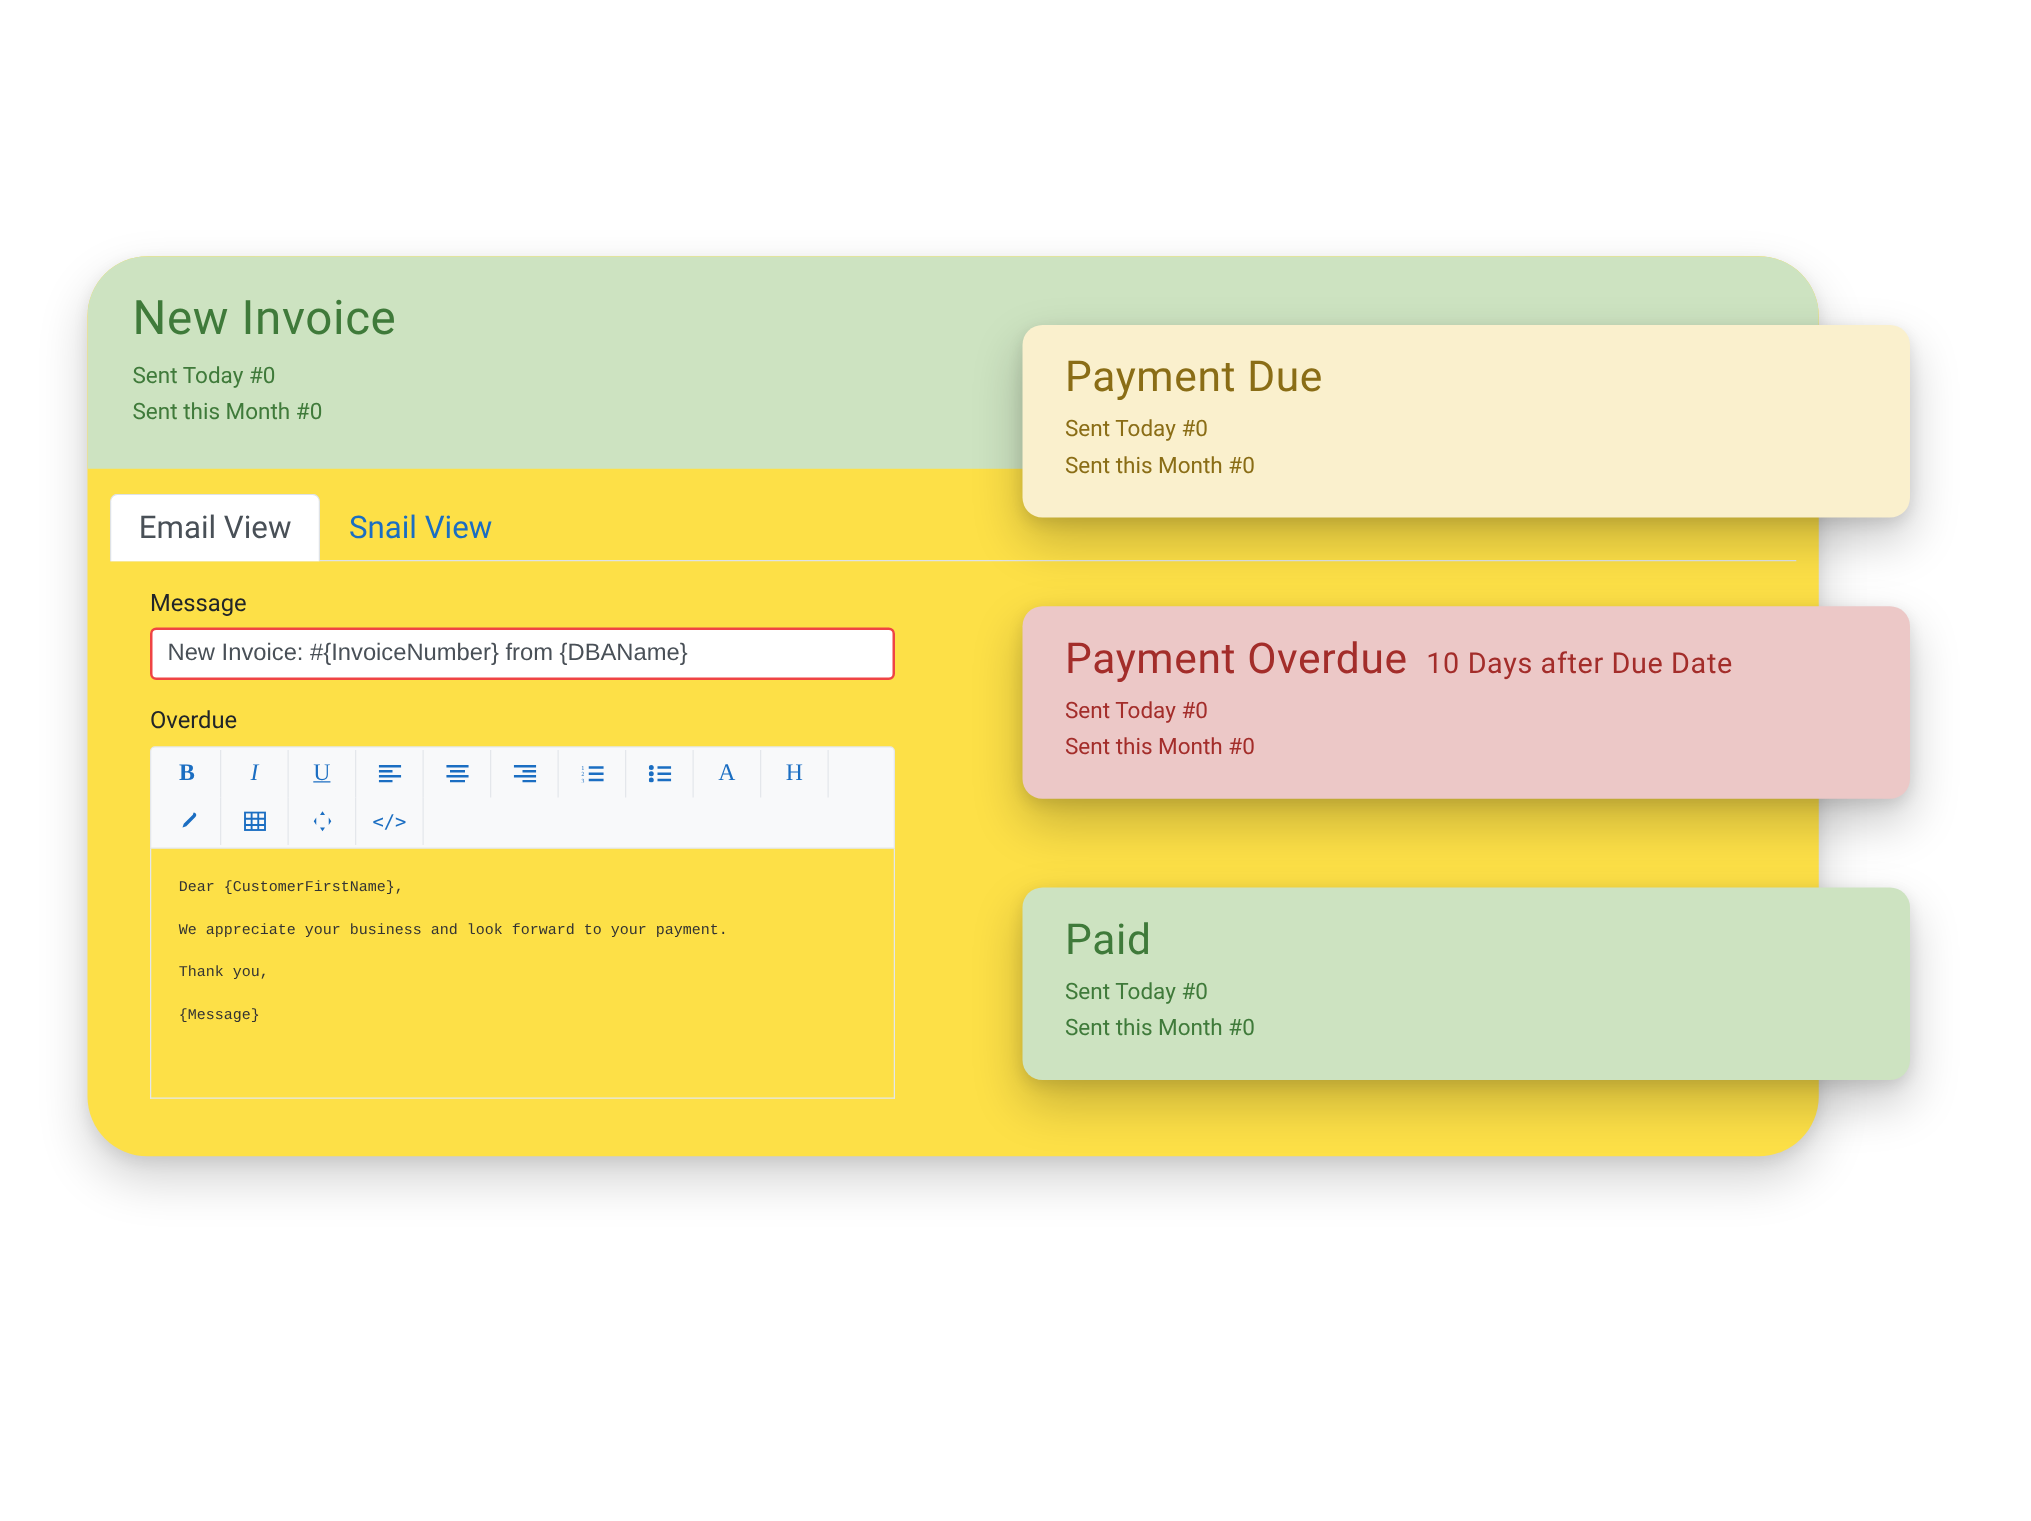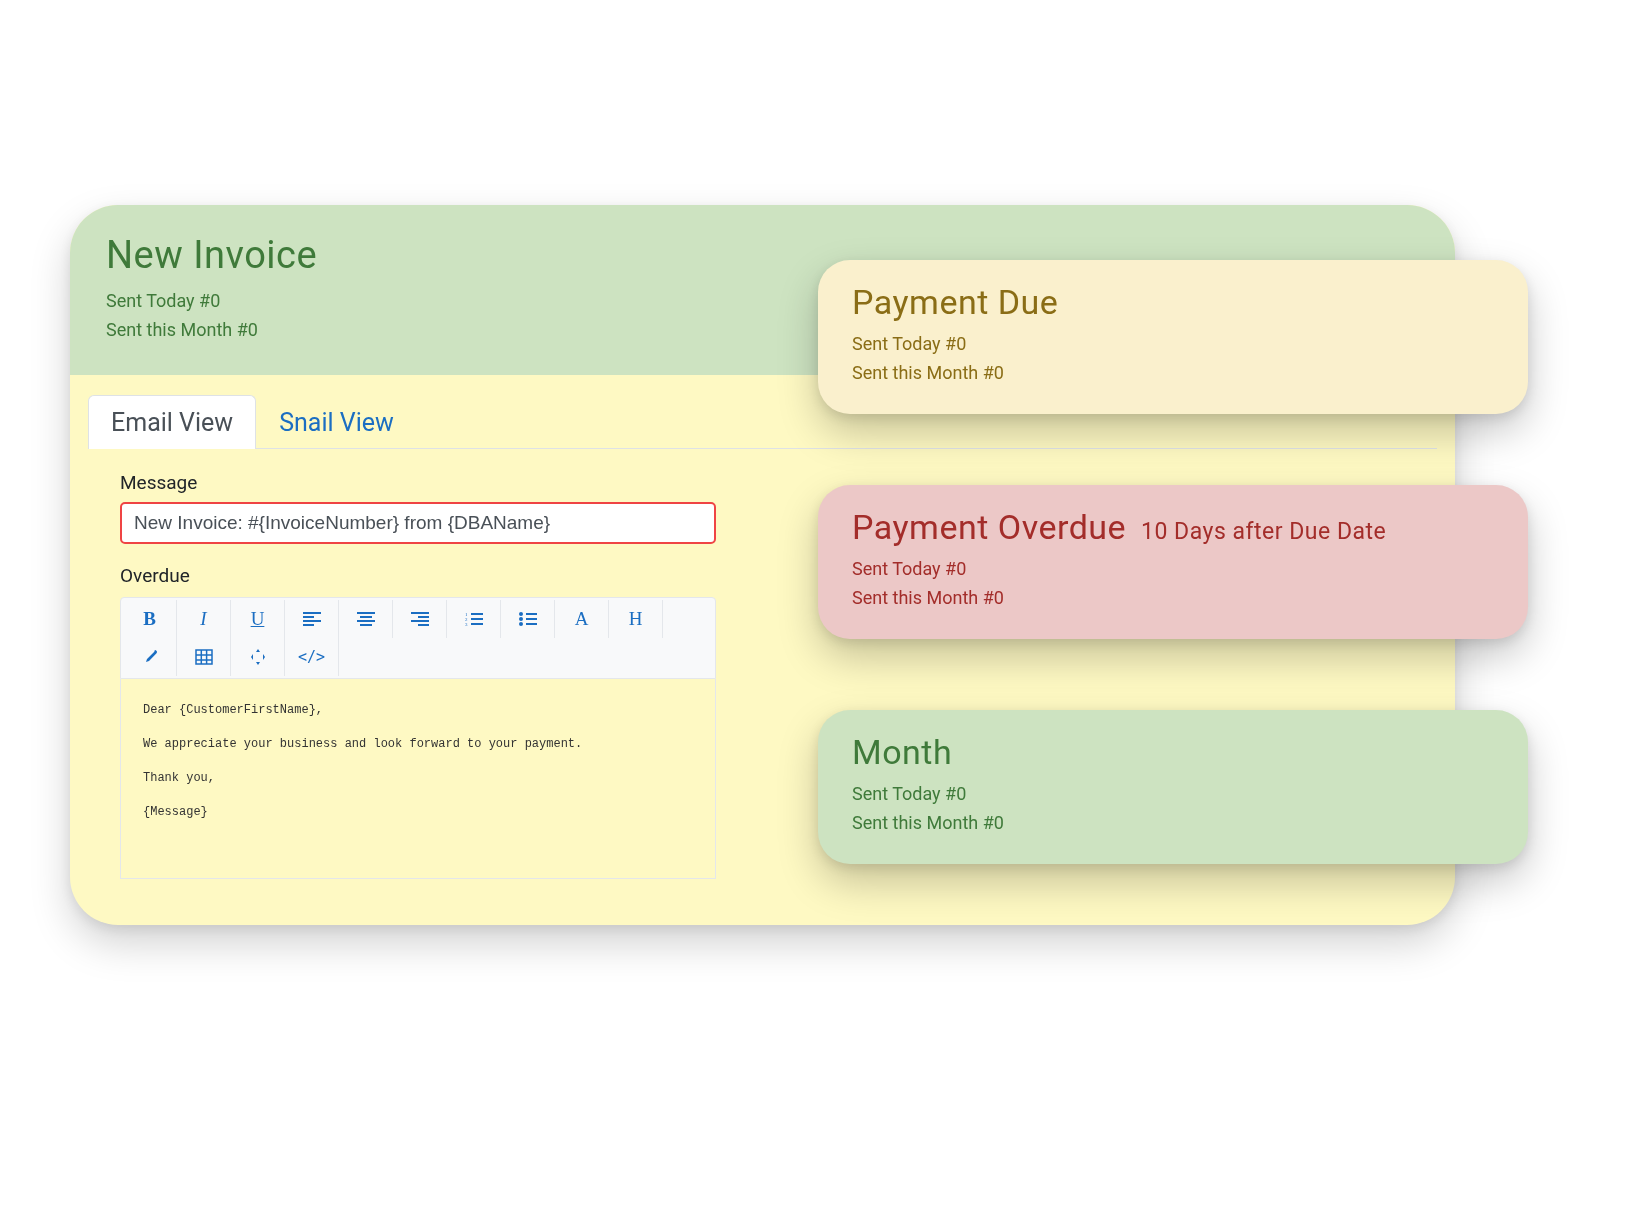--- a/index.html
+++ b/index.html
@@ -16,21 +16,21 @@
     height: 1217px;
   }
 
   
   .main-card {
     position: absolute;
     left: 70px;
     top: 205px;
     width: 1385px;
     height: 720px;
-    background: #fef9c3;
+    background: #fde047;
     border-radius: 48px;
     box-shadow: 0 18px 40px rgba(0,0,0,0.18), 0 4px 12px rgba(0,0,0,0.08);
     overflow: hidden;
   }
   .main-header {
     background: #cde3c1;
     padding: 28px 36px 30px 36px;
     min-height: 168px;
   }
   .main-header .title {
@@ -127,21 +127,21 @@
     line-height: 1.5;
     min-height: 200px;
   }
   .editor-body p { margin-bottom: 16px; }
 
   
   .status-card {
     position: absolute;
     left: 818px;
     width: 710px;
-    border-radius: 32px;
+    border-radius: 16px;
     box-shadow: 0 18px 40px rgba(0,0,0,0.22), 0 4px 12px rgba(0,0,0,0.10);
     padding: 22px 34px 26px 34px;
   }
   .status-card .title {
     font-size: 34px;
     font-weight: 400;
     letter-spacing: 0.5px;
     margin-bottom: 8px;
   }
   .status-card .subtitle {
@@ -326,18 +326,18 @@
   <div class="status-card card-overdue">
     <div class="title">
       <span>Payment Overdue</span>
       <span class="subtitle">10 Days after Due Date</span>
     </div>
     <div class="stat">Sent Today #0</div>
     <div class="stat">Sent this Month #0</div>
   </div>
 
   <div class="status-card card-paid">
-    <div class="title">Month</div>
+    <div class="title">Paid</div>
     <div class="stat">Sent Today #0</div>
     <div class="stat">Sent this Month #0</div>
   </div>
 
 </div>
 
 </body></html>

